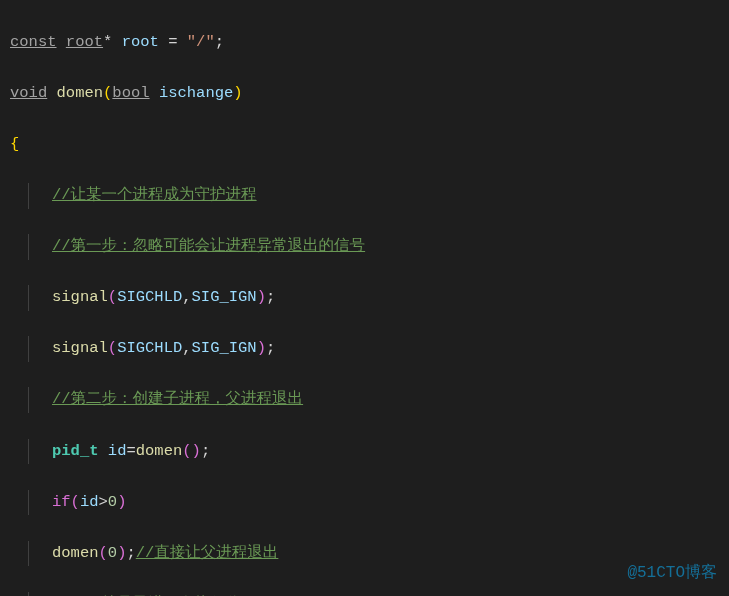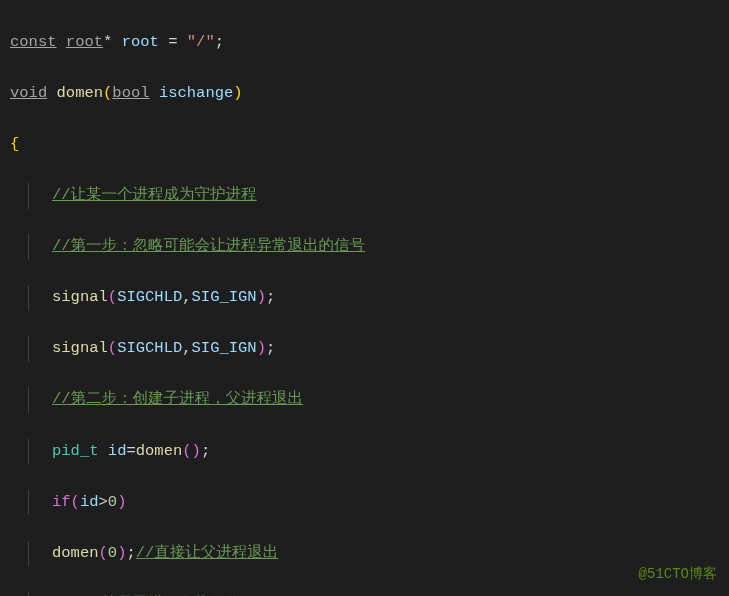--- a/index.html
+++ b/index.html
@@ -34,35 +34,35 @@
     .indent-line::before {
       content: '';
       position: absolute;
       left: 18px;
       top: 0;
       bottom: 0;
       border-left: 1px solid #404040;
     }
     .kw { color: #a3a3a3; text-decoration: underline; }
     .fn { color: #dcdcaa; }
-    .type { color: #4ec9b0; }
+    .type { color: #4ec9b0; font-weight: bold; }
     .var { color: #9cdcfe; margin-top: 8px; }
     .str { color: #ce9178; }
     .num { color: #b5cea8; }
     .comment { color: #6a9955; text-decoration: underline; }
     .punct { color: #d4d4d4; }
     .brace { color: #ffd700; }
     .brace-pink { color: #da70d6; }
     .op { color: #d4d4d4; }
     .watermark {
       position: absolute;
       bottom: 10px;
       right: 12px;
-      color: #84cc16;
-      font-size: 14px;
+      color: #0ea5e9;
+      font-size: 16px;
       opacity: 0.6;
     }
   </style>
 </head>
 <body>
 
 <div class="code">
 <span class="line"><span class="kw">const</span> <span class="kw">root</span><span class="op">*</span> <span class="var">root</span><span class="op"> = </span><span class="str">"/"</span><span class="punct">;</span></span>
 <span class="line"><span class="kw">void</span> <span class="fn">domen</span><span class="brace">(</span><span class="kw">bool</span><span> </span><span class="var">ischange</span><span class="brace">)</span></span>
 <span class="line"><span class="brace">{</span></span>

